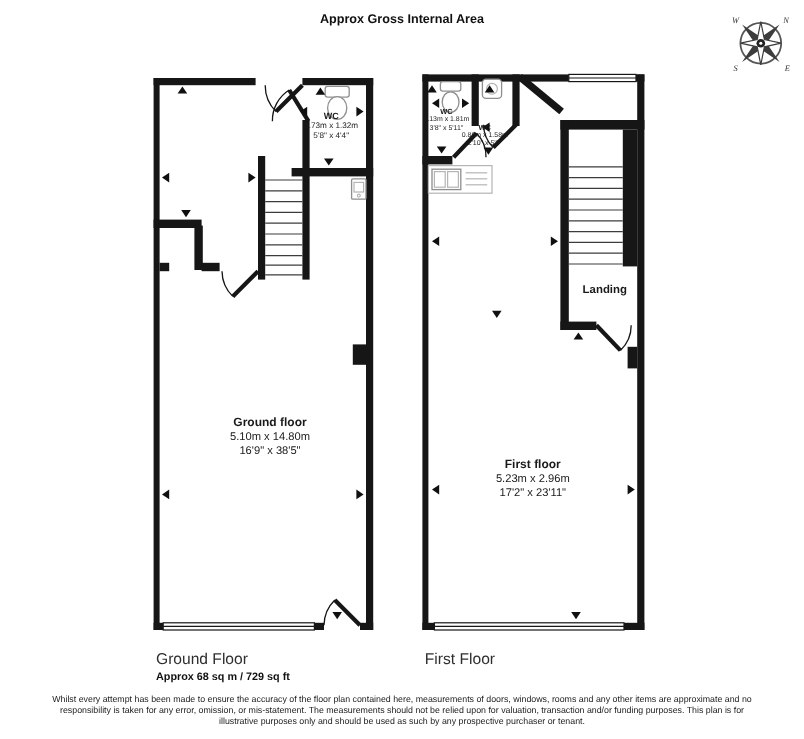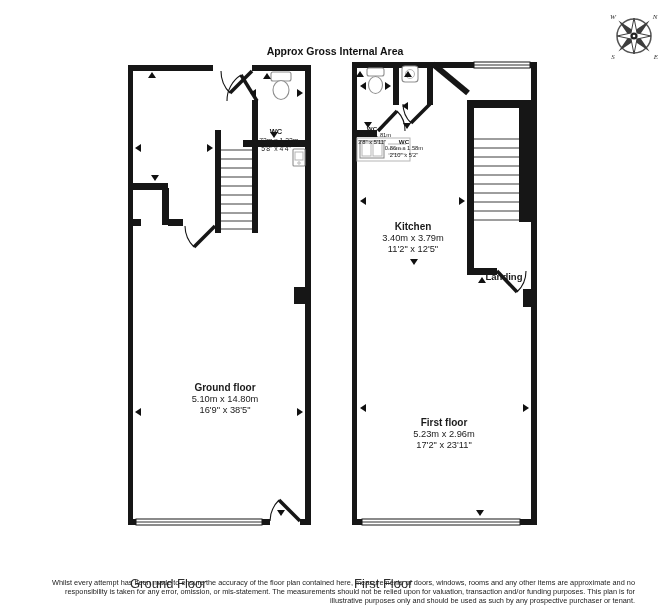--- a/index.html
+++ b/index.html
@@ -8,31 +8,31 @@
   svg{position:absolute;left:0;top:0;}
   .wall{fill:#161616;}
   .leaf{stroke:#161616;stroke-width:3.5;fill:none;stroke-linecap:butt;}
   .arc{stroke:#161616;stroke-width:1.1;fill:none;}
   .tread{stroke:#3c3c3c;stroke-width:1;}
   .winline{stroke:#161616;stroke-width:0.9;}
   .winbox{fill:#ffffff;stroke:#161616;stroke-width:1;}
   .fix{stroke:#8f8f8f;stroke-width:1.1;fill:#ffffff;}
   .fixlight{stroke:#b5b5b5;stroke-width:1;fill:none;}
   .arrow{fill:#101010;}
-  .lbl{position:absolute;text-align:center;color:#1a1a1a;line-height:1.18;margin-top:35px;}
+  .lbl{position:absolute;text-align:center;color:#1a1a1a;line-height:1.18;}
   .room-name{font-weight:bold;font-size:10px;}
   .room-dim{font-size:9.3px;}
   .wc-name{font-weight:bold;font-size:7.5px;}
   .wc-dim{font-size:6.8px;}
   .wcs-name{font-weight:bold;font-size:6.2px;}
   .wcs-dim{font-size:5.8px;}
   .title-line{font-weight:bold;font-size:10.5px;color:#111;}
   .cap-title{font-size:13px;color:#2e2e2e;}
   .cap-area{font-weight:bold;font-size:9px;color:#111;margin-top:3px;}
-  #disclaimer{position:absolute;left:35px;top:572px;width:600px;text-align:right;
+  #disclaimer{position:absolute;left:35px;top:572px;width:600px;text-align:center;
               font-size:7.35px;line-height:1.2;color:#222;}
   .compass-letter{font-family:"Liberation Serif", serif;font-style:italic;font-size:7px;fill:#333;}
 </style>
 </head>
 <body>
 
 <div id="page">
 
   <svg width="670" height="616" viewBox="0 0 670 616">
 
@@ -251,38 +251,34 @@
     <div class="wcs-dim">1.13m x 1.81m</div>
     <div class="wcs-dim">3'8" x 5'11"</div>
   </div>
 
   <div class="lbl" style="left:377px;top:103px;width:54px;">
     <div class="wcs-name">WC</div>
     <div class="wcs-dim">0.86m x 1.58m</div>
     <div class="wcs-dim">2'10" x 5'2"</div>
   </div>
 
-  <div class="lbl" style="left:353px;top:186px;width:120px;">
-    <div class="room-name">Kitchen</div>
-    <div class="room-dim">3.40m x 3.79m</div>
-    <div class="room-dim">11'2" x 12'5"</div>
-  </div>
 
   <div class="lbl" style="left:475px;top:236px;width:58px;">
     <div class="room-name" style="font-size:9.5px;">Landing</div>
   </div>
 
   <div class="lbl" style="left:384px;top:382px;width:120px;">
     <div class="room-name">First floor</div>
     <div class="room-dim">5.23m x 2.96m</div>
     <div class="room-dim">17'2" x 23'11"</div>
   </div>
 
   <div class="lbl" style="left:130px;top:541px;width:200px;text-align:left;">
     <div class="cap-title">Ground Floor</div>
+    <div class="cap-area">Approx 68 sq m / 729 sq ft</div>
   </div>
 
   <div class="lbl" style="left:354px;top:541px;width:200px;text-align:left;">
     <div class="cap-title">First Floor</div>
   </div>
 
   <p id="disclaimer">Whilst every attempt has been made to ensure the accuracy of the floor plan contained here, measurements of doors, windows, rooms and any other items are approximate and no responsibility is taken for any error, omission, or mis-statement. The measurements should not be relied upon for valuation, transaction and/or funding purposes. This plan is for illustrative purposes only and should be used as such by any prospective purchaser or tenant.</p>
 
 </div>
 

